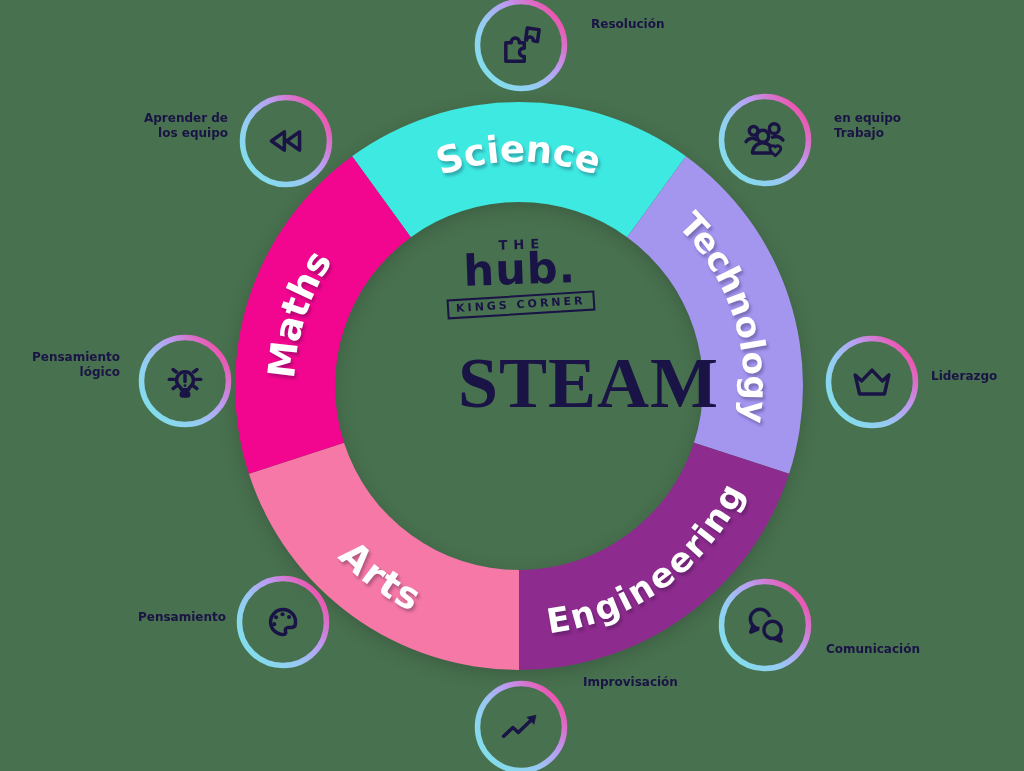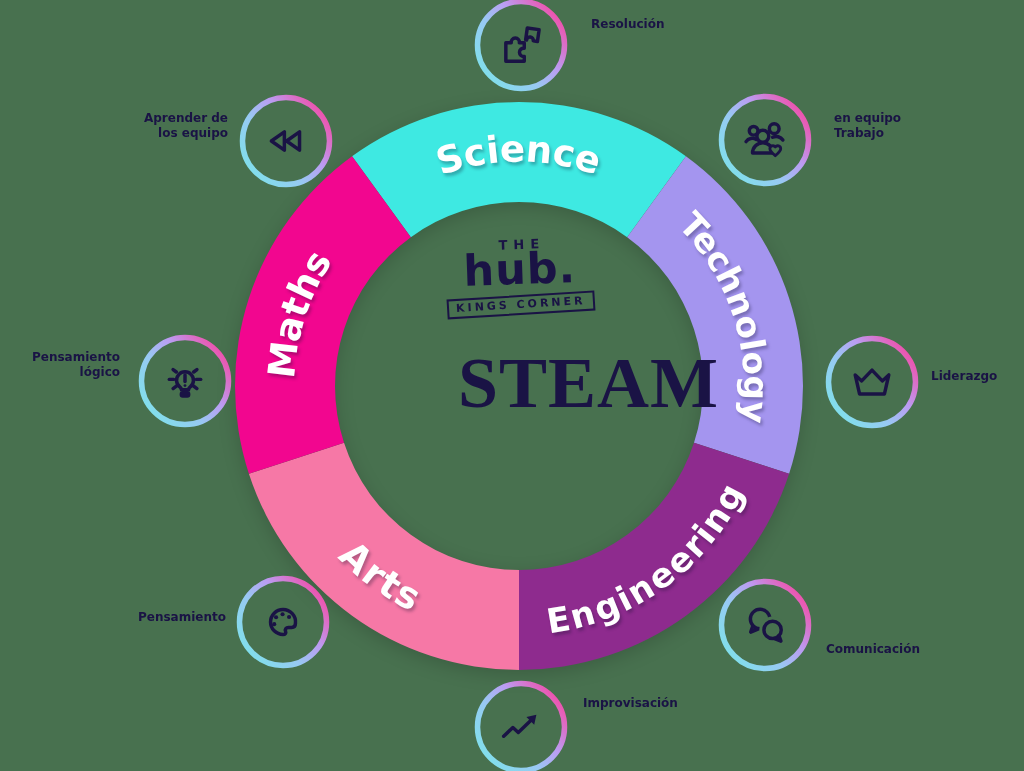--- a/index.html
+++ b/index.html
@@ -45,21 +45,21 @@
   
   .pos-resolucion{left:474px; top:-2px;}
   .pos-resolucion-label{left:591px; top:17px; width:220px;}
   .pos-trabajo{left:718px; top:93px;}
   .pos-trabajo-label{left:834px; top:111px; width:180px;}
   .pos-liderazgo{left:825px; top:335px;}
   .pos-liderazgo-label{left:931px; top:369px; width:100px;}
   .pos-comunicacion{left:718px; top:578px;}
   .pos-comunicacion-label{left:826px; top:642px; width:190px;}
   .pos-improvisacion{left:474px; top:680px;}
-  .pos-improvisacion-label{left:583px; top:696px; width:190px;}
+  .pos-improvisacion-label{left:583px; top:675px; width:190px;}
   .pos-creatividad{left:236px; top:575px;}
   .pos-creatividad-label{left:36px; top:610px; width:190px;}
   .pos-pensamiento{left:138px; top:334px;}
   .pos-pensamiento-label{left:-8px; top:350px; width:128px;}
   .pos-aprender{left:239px; top:94px;}
   .pos-aprender-label{left:40px; top:111px; width:188px;}
 </style>
 </head>
 <body>
 

